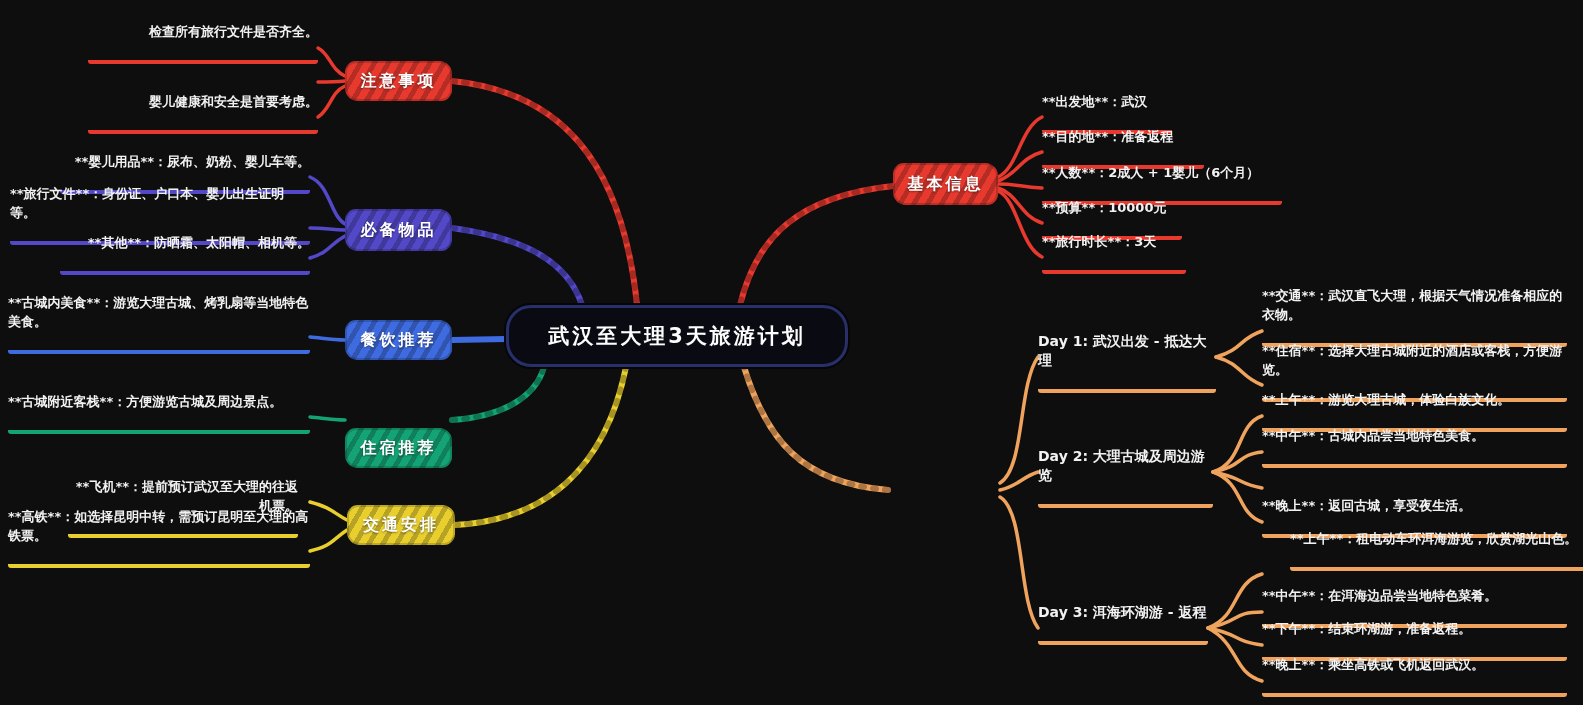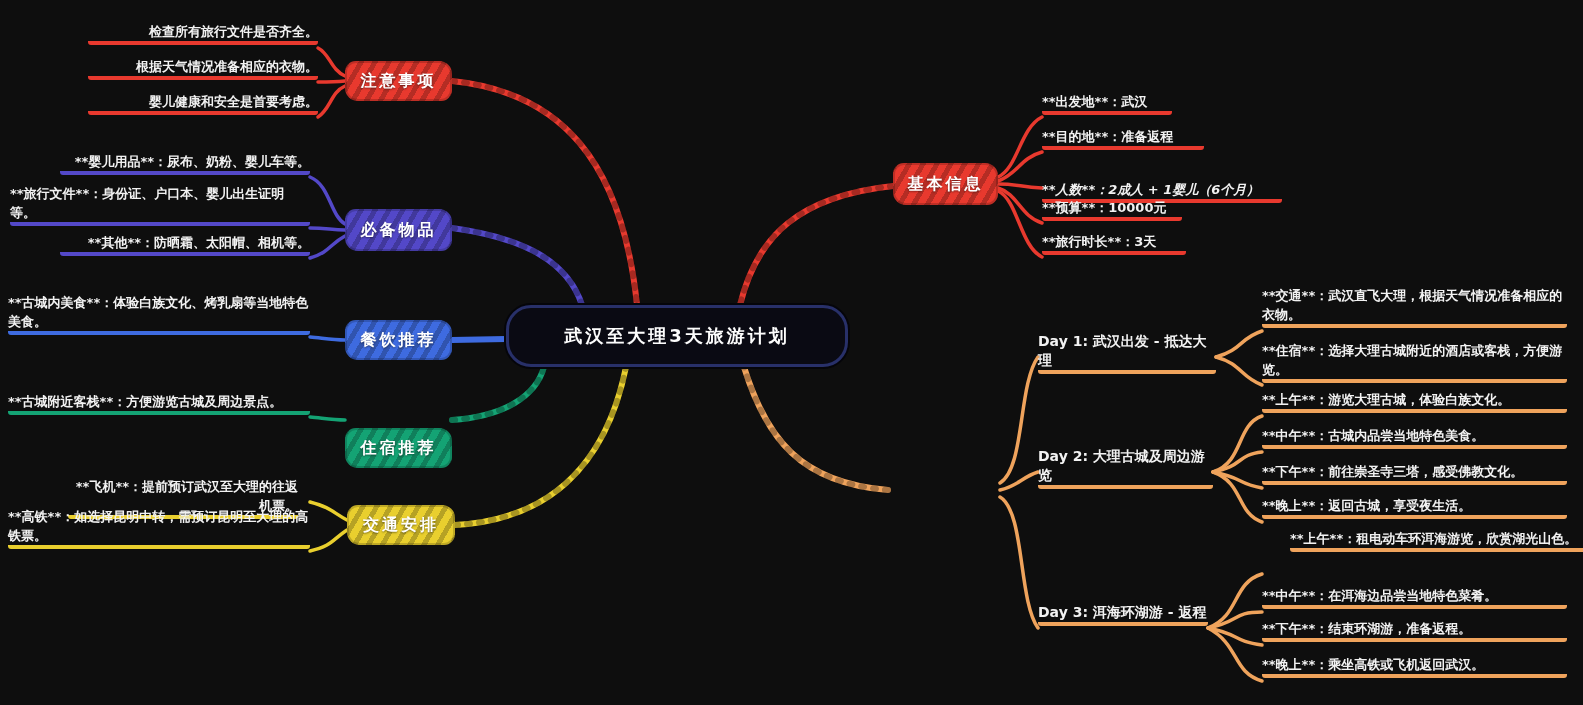--- a/index.html
+++ b/index.html
@@ -14,38 +14,38 @@
   .thin{stroke-width:3.5;}
   .tex{stroke:#000;opacity:.28;stroke-width:6;stroke-dasharray:3 9;}
   .st-red{stroke:#e8392e}.st-ind{stroke:#5348c8}.st-blu{stroke:#3e6be0}
   .st-grn{stroke:#14a374}.st-yel{stroke:#e9cf2e}.st-org{stroke:#efa35c}
 
   .center-node{
     position:absolute;left:506px;top:305px;width:342px;height:62px;
     background:#0a0a13;border:3px solid #283069;border-radius:25px;
     box-shadow:0 0 0 2px #05050a;
     display:flex;align-items:center;justify-content:center;
-    color:#fdfdfd;font-size:18px;font-weight:700;letter-spacing:3px;
+    color:#fdfdfd;font-size:21px;font-weight:700;letter-spacing:3px;
     box-sizing:border-box;
   }
   .bnode{
     position:absolute;display:flex;align-items:center;justify-content:center;
     color:#fff;font-size:16px;font-weight:700;letter-spacing:3px;
     border-radius:11px 13px 11px 13px;
     text-shadow:0 1px 2px rgba(0,0,0,.45);
     background-image:repeating-linear-gradient(120deg,rgba(0,0,0,.22) 0 5px,rgba(0,0,0,0) 5px 12px);
     box-shadow:inset 0 0 0 2px rgba(0,0,0,.18);
   }
   .bg-red{background-color:#e8392e}.bg-ind{background-color:#5348c8}
   .bg-blu{background-color:#3e6be0}.bg-grn{background-color:#14a374}
   .bg-yel{background-color:#e9cf2e}.bg-org{background-color:#efa35c}
 
   .leaf{
     position:absolute;color:#f2f2f2;font-size:13px;font-weight:700;line-height:19px;
-    padding-bottom:0;border-bottom:4px solid;border-radius:3px;box-sizing:border-box;
+    padding-bottom:19px;border-bottom:4px solid;border-radius:3px;box-sizing:border-box;
   }
   .leaf.ar{text-align:right}
   .bc-red{border-color:#e8392e}.bc-ind{border-color:#5348c8}.bc-blu{border-color:#3e6be0}
   .bc-grn{border-color:#14a374}.bc-yel{border-color:#e9cf2e}.bc-org{border-color:#efa35c}
 
   
   .n-notes{left:345px;top:61px;width:107px;height:40px;}
   .n-ess{left:345px;top:209px;width:107px;height:42px;text-align:right;}
   .n-food{left:345px;top:320px;width:107px;height:40px;}
   .n-lodge{left:345px;top:400px;width:107px;height:40px;margin-top:28px;}
@@ -61,21 +61,21 @@
   .b2l2{left:10px;top:184px;width:300px;}
   .b2l3{left:60px;top:233px;width:250px;}
   .b3l1{left:8px;top:293px;width:302px;}
   .b4l1{left:8px;top:392px;width:302px;}
   .b5l1{left:68px;top:477px;width:230px;}
   .b5l2{left:8px;top:507px;width:302px;}
 
   
   .r1{left:1042px;top:92px;width:130px;}
   .r2{left:1042px;top:127px;width:162px;}
-  .r3{left:1042px;top:180px;width:240px;font-style:italic;}
+  .r3{left:1042px;top:163px;width:240px;}
   .r4{left:1042px;top:198px;width:140px;}
   .r5{left:1042px;top:232px;width:144px;}
 
   
   .day{font-size:14px;}
   .d1{left:1038px;top:332px;width:178px;}
   .d2{left:1038px;top:447px;width:175px;}
   .d3{left:1038px;top:603px;width:170px;}
 
   
@@ -154,28 +154,27 @@
 
   <div class="bnode bg-red n-notes">注意事项</div>
   <div class="bnode bg-ind n-ess">必备物品</div>
   <div class="bnode bg-blu n-food">餐饮推荐</div>
   <div class="bnode bg-grn n-lodge">住宿推荐</div>
   <div class="bnode bg-yel n-trans">交通安排</div>
 
   <div class="bnode bg-red n-basic">基本信息</div>
 
   <div class="leaf ar bc-red b1l1">检查所有旅行文件是否齐全。</div>
-  <div class="leaf ar bc-red b1l2">根据天气情况准备相应的衣物。</div>
   <div class="leaf ar bc-red b1l3">婴儿健康和安全是首要考虑。</div>
 
   <div class="leaf ar bc-ind b2l1">**婴儿用品**：尿布、奶粉、婴儿车等。</div>
   <div class="leaf bc-ind b2l2">**旅行文件**：身份证、户口本、婴儿出生证明等。</div>
   <div class="leaf ar bc-ind b2l3">**其他**：防晒霜、太阳帽、相机等。</div>
 
-  <div class="leaf bc-blu b3l1">**古城内美食**：体验白族文化、烤乳扇等当地特色美食。</div>
+  <div class="leaf bc-blu b3l1">**古城内美食**：游览大理古城、烤乳扇等当地特色美食。</div>
 
   <div class="leaf bc-grn b4l1">**古城附近客栈**：方便游览古城及周边景点。</div>
 
   <div class="leaf ar bc-yel b5l1">**飞机**：提前预订武汉至大理的往返机票。</div>
   <div class="leaf bc-yel b5l2">**高铁**：如选择昆明中转，需预订昆明至大理的高铁票。</div>
 
   <div class="leaf bc-red r1">**出发地**：武汉</div>
   <div class="leaf bc-red r2">**目的地**：准备返程</div>
   <div class="leaf bc-red r3">**人数**：2成人 + 1婴儿（6个月）</div>
   <div class="leaf bc-red r4">**预算**：10000元</div>
@@ -183,21 +182,20 @@
 
   <div class="leaf day bc-org d1">Day 1: 武汉出发 - 抵达大理</div>
   <div class="leaf day bc-org d2">Day 2: 大理古城及周边游览</div>
   <div class="leaf day bc-org d3">Day 3: 洱海环湖游 - 返程</div>
 
   <div class="leaf bc-org d1a">**交通**：武汉直飞大理，根据天气情况准备相应的衣物。</div>
   <div class="leaf bc-org d1b">**住宿**：选择大理古城附近的酒店或客栈，方便游览。</div>
 
   <div class="leaf bc-org d2a">**上午**：游览大理古城，体验白族文化。</div>
   <div class="leaf bc-org d2b">**中午**：古城内品尝当地特色美食。</div>
-  <div class="leaf bc-org d2c">**下午**：前往崇圣寺三塔，感受佛教文化。</div>
   <div class="leaf bc-org d2d">**晚上**：返回古城，享受夜生活。</div>
 
   <div class="leaf bc-org d3a">**上午**：租电动车环洱海游览，欣赏湖光山色。</div>
   <div class="leaf bc-org d3b">**中午**：在洱海边品尝当地特色菜肴。</div>
   <div class="leaf bc-org d3c">**下午**：结束环湖游，准备返程。</div>
   <div class="leaf bc-org d3d">**晚上**：乘坐高铁或飞机返回武汉。</div>
 
 </div>
 
 </body></html>

